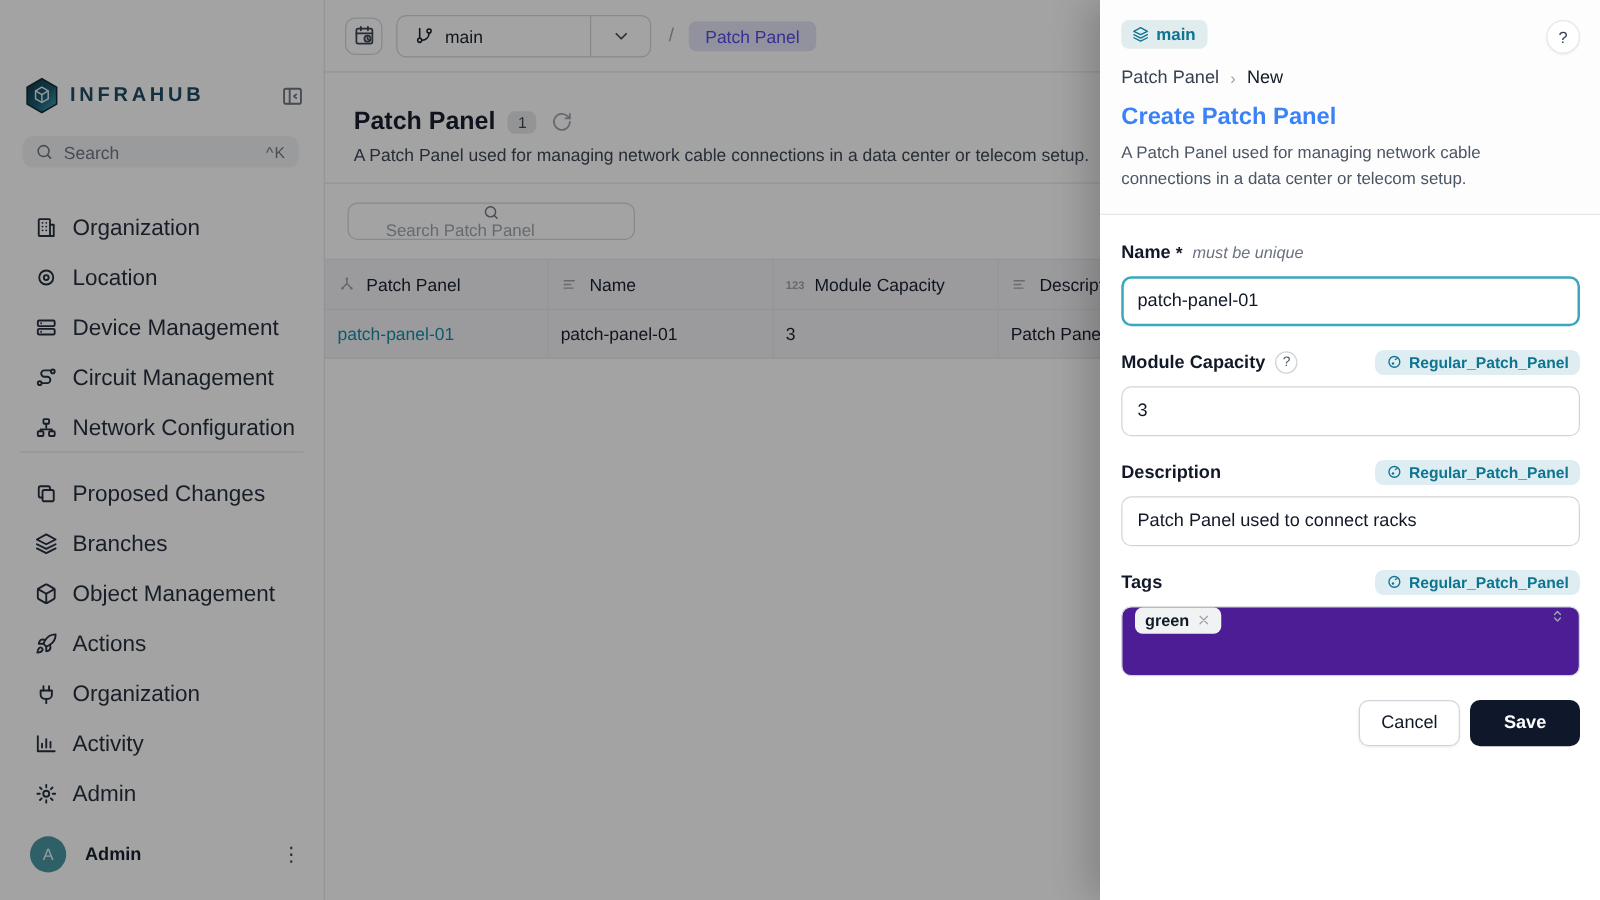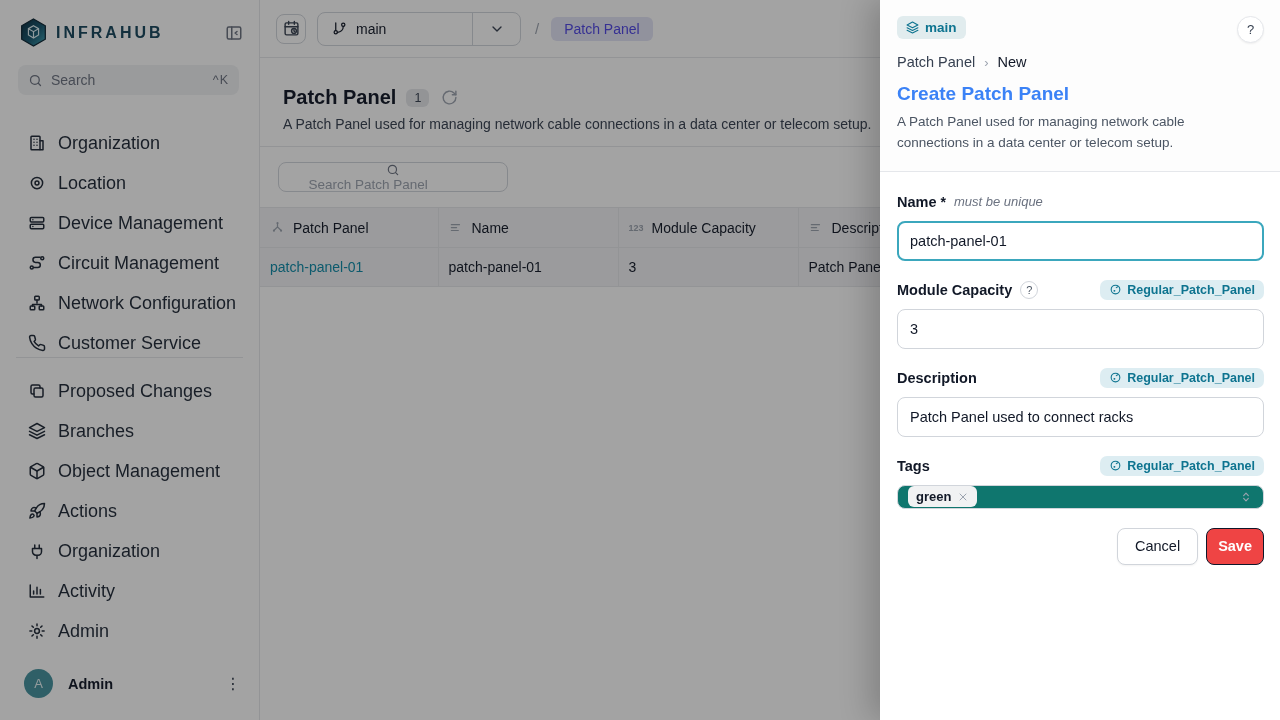--- a/index.html
+++ b/index.html
@@ -3,21 +3,21 @@
 <meta charset="utf-8">
 <style>
   * { margin:0; padding:0; box-sizing:border-box; }
   html,body { width:1280px; height:720px; overflow:hidden; }
   body { font-family:"Liberation Sans","DejaVu Sans",sans-serif; font-size:14px; color:#111827; background:#fff; position:relative; }
   svg { display:block; }
   .ic { stroke:currentColor; fill:none; stroke-width:2; stroke-linecap:round; stroke-linejoin:round; }
 
   
   .sidebar { position:absolute; left:0; top:0; bottom:0; width:260px; background:#fff; border-right:1px solid #e5e7eb; display:flex; flex-direction:column; z-index:1; }
-  .logo-row { display:flex; align-items:center; padding:18px 16px 14px 20px; }
+  .logo-row { display:flex; align-items:center; padding:18px 16px 14px 20px;margin-top:44px; }
   .logo-mark { width:27px; height:29px; }
   .logo-text { margin-left:9px; font-size:16px; font-weight:800; letter-spacing:3px; color:#17465c; flex:1; }
   .collapse-btn { color:#6b7280; width:18px; height:18px; cursor:pointer; }
   .search-box { margin:4px 20px 0 18px; height:30px; background:#f1f2f4; border-radius:8px; display:flex; align-items:center; padding:0 10px; color:#6b7280; }
   .search-box input { border:none; outline:none; background:transparent; flex:1; font:inherit; color:#000000; margin-left:8px; min-width:0; }
   .search-box input::placeholder { color:#6b7280; }
   .kbd-hint { font-size:12.5px; color:#6b7280; letter-spacing:1px; }
   .nav-group { padding:0 12px; }
   .nav-group-1 { margin-top:28px; height:234px; overflow:hidden; }
   .nav-divider { border-top:1px solid #e5e7eb; margin:0 16px; }
@@ -84,30 +84,30 @@
   .field-head { display:flex; align-items:center; margin-bottom:9px; min-height:20px; }
   .field-label { font-size:14.5px; font-weight:700; color:#111827; }
   .req { font-weight:700; color:#111827; margin-left:4px; }
   .hint { margin-left:8px; font-style:italic; font-size:13px; color:#6b7280; }
   .mini-help { margin-left:8px; width:18px; height:18px; border:1px solid #d1d5db; border-radius:50%; font-size:11px; color:#4b5563; display:inline-flex; align-items:center; justify-content:center; background:#fff; cursor:pointer; }
   .head-spacer { flex:1; }
   .kind-badge { display:inline-flex; align-items:center; gap:5px; background:#ddedf2; color:#0e7490; border-radius:7px; padding:3px 9px; font-size:12.5px; font-weight:700; }
   .kind-badge .kicon { width:13px; height:13px; }
   .tinput { width:100%; height:40px; border:1px solid #d1d5db; border-radius:8px; padding:0 12px; font:inherit; font-size:14.5px; color:#111827; background:#fff; outline:none; }
   .tinput.focused { border:2px solid #3ba7bd; padding:0 11px; }
-  .tags-select { width:100%; height:24px; border:1px solid #d1d5db; border-radius:8px; display:flex; align-items:center; padding:0 10px; background:#0f766e; cursor:pointer; }
+  .tags-select { width:100%; height:56px; border:1px solid #d1d5db; border-radius:8px; display:flex; align-items:flex-start; padding:0 10px; background:#4c1d95; cursor:pointer; }
   .tag-chip { display:inline-flex; align-items:center; gap:6px; background:#f1f2f3; border-radius:6px; padding:3px 8px; }
   .tag-chip .tlabel { font-size:13px; font-weight:700; color:#111827; }
   .chip-x { width:12px; height:12px; color:#9ca3af; cursor:pointer; }
   .tags-spacer { flex:1; }
   .updown { width:14px; height:14px; color:#9ca3af; }
   .btn-row { display:flex; justify-content:flex-end; gap:8px; margin-top:16px; }
   .btn { height:37px; border-radius:8px; font:inherit; font-size:14.5px; display:inline-flex; align-items:center; justify-content:center; cursor:pointer; }
   .btn-cancel { background:#fff; border:1px solid #d1d5db; color:#111827; padding:0 17px; box-shadow:0 1px 2px rgba(0,0,0,0.05); }
-  .btn-save { background:#ef4444; border:1px solid #0f172a; color:#fff; padding:0 11px; font-weight:600; }
+  .btn-save { background:#0f172a; border:5px solid #0f172a; color:#fff; padding:0 22px; font-weight:600; }
 </style>
 </head>
 <body>
 
 <div class="sidebar">
   <div class="logo-row">
     <span>
       <svg class="logo-mark" viewBox="0 0 32 34">
         <defs>
             <linearGradient id="hexg" x1="0" y1="0" x2="1" y2="1">

